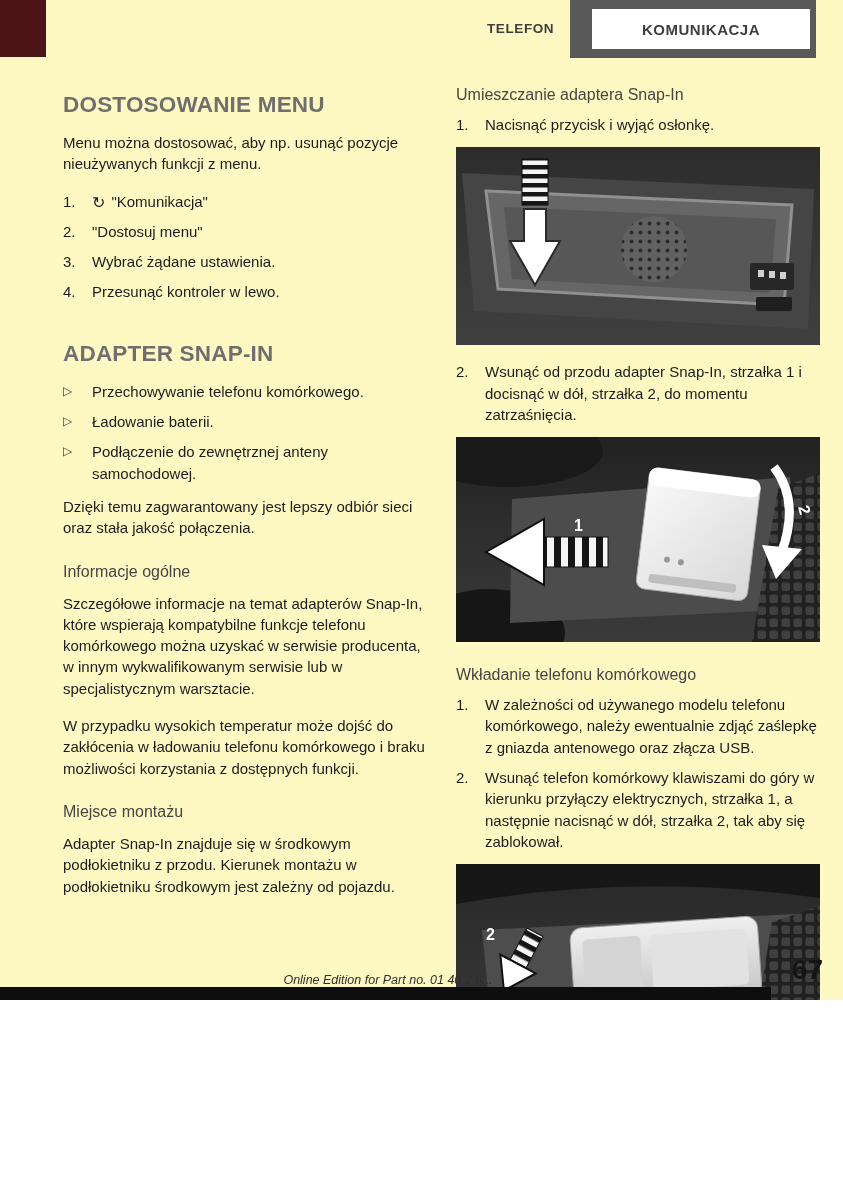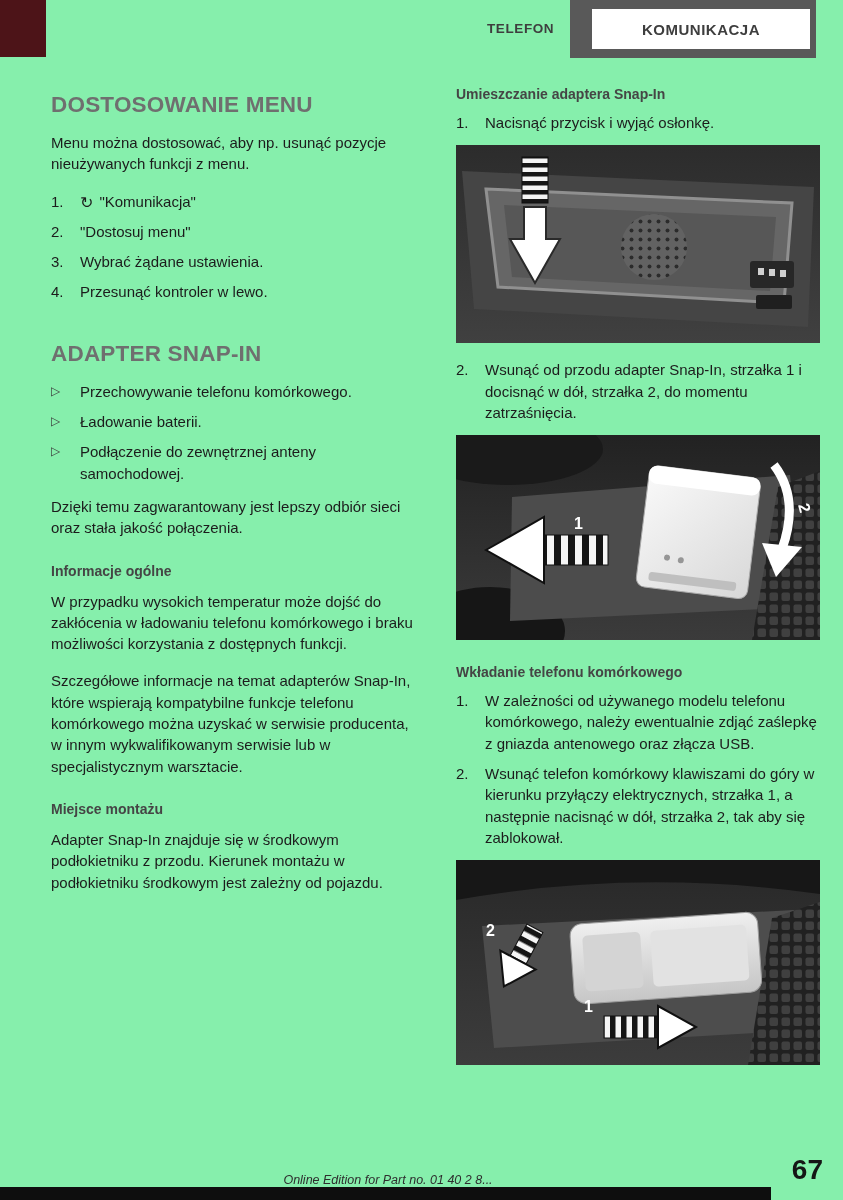--- a/index.html
+++ b/index.html
@@ -1,36 +1,36 @@
 <!DOCTYPE html>
 <html style="--accent-red: #4d1418; --header-box-gray: #595959; --title-gray: #6f6f6f; --heading-dark: #454545; --body-text: #1c1c1c; --footer-bar-black: #0e0e0e;"><head>
 <meta charset="utf-8">
 <style>
   * { margin:0; padding:0; box-sizing:border-box; }
   html,body { background:#ffffff; }
   body { font-family:"Liberation Sans", sans-serif; color:var(--body-text,#1c1c1c); }
-  .page { position:relative; width:843px; height:1200px; background:#86efac; overflow:hidden; }
+  .page { position:relative; width:843px; height:1000px; background:#fef9c3; overflow:hidden; }
 
   .corner-accent { position:absolute; left:0; top:0; width:46px; height:57px; background:var(--accent-red,#4d1418); }
 
   .hdr-chapter { position:absolute; left:487px; top:21px; font-size:13.5px; font-weight:bold;
                  letter-spacing:.6px; color:#3e3e3e; }
   .hdr-box { position:absolute; left:570px; top:0; width:246px; height:58px;
              background:var(--header-box-gray,#595959); display:flex; padding:9px 6px 9px 22px; }
   .hdr-box-inner { flex:1; background:#ffffff; display:flex; align-items:center; justify-content:center;
                    font-size:15px; font-weight:bold; letter-spacing:.5px; color:#3e3e3e; }
 
   .col { position:absolute; }
-  .col-left  { left:51px;  top:92px; width:368px; }
+  .col-left  { left:63px;  top:92px; width:368px; }
   .col-right { left:456px; top:86px; width:364px; }
 
   h1.sec { font-size:22.5px; font-weight:bold; letter-spacing:.2px;
            color:var(--title-gray,#6f6f6f); margin:0 0 14px; }
   h1.sec.mt { margin-top:38px; }
-  h2.sub { font-size:14px; font-weight:bold; color:var(--heading-dark,#454545); margin:24px 0 10px; }
+  h2.sub { font-size:16px; font-weight:normal; color:var(--heading-dark,#454545); margin:24px 0 10px; }
   .col-right h2.sub:first-child { margin-top:0; }
 
   p.body { font-size:15px; line-height:1.42; margin:12px 0 16px; }
 
   .step { display:flex; font-size:15px; line-height:1.42; margin:0 0 9px; }
   .step .n { flex:0 0 29px; }
   .step .t { flex:1; }
   .cicon { display:inline-block; font-size:16px; line-height:1; margin-right:6px; transform:translateY(1px); }
 
   ul.tri { list-style:none; margin:0 0 12px; }
@@ -96,22 +96,22 @@
         <span class="txt">Ładowanie baterii.</span>
       </li>
       <li>
         <span class="marker">▷</span>
         <span class="txt">Podłączenie do zewnętrznej anteny samochodowej.</span>
       </li>
     </ul>
     <p class="body">Dzięki temu zagwarantowany jest lepszy odbiór sieci oraz stała jakość połączenia.</p>
 
     <h2 class="sub">Informacje ogólne</h2>
+    <p class="body">Szczegółowe informacje na temat adapterów Snap-In, które wspierają kompatybilne funkcje telefonu komórkowego można uzyskać w serwisie producenta, w innym wykwalifikowanym serwisie lub w specjalistycznym warsztacie.</p>
     <p class="body">W przypadku wysokich temperatur może dojść do zakłócenia w ładowaniu telefonu komórkowego i braku możliwości korzystania z dostępnych funkcji.</p>
-    <p class="body">Szczegółowe informacje na temat adapterów Snap-In, które wspierają kompatybilne funkcje telefonu komórkowego można uzyskać w serwisie producenta, w innym wykwalifikowanym serwisie lub w specjalistycznym warsztacie.</p>
 
     <h2 class="sub">Miejsce montażu</h2>
     <p class="body">Adapter Snap-In znajduje się w środkowym podłokietniku z przodu. Kierunek montażu w podłokietniku środkowym jest zależny od pojazdu.</p>
   </div>
 
   <div class="col col-right">
 
     <h2 class="sub">Umieszczanie adaptera Snap-In</h2>
 
     <div class="step">

